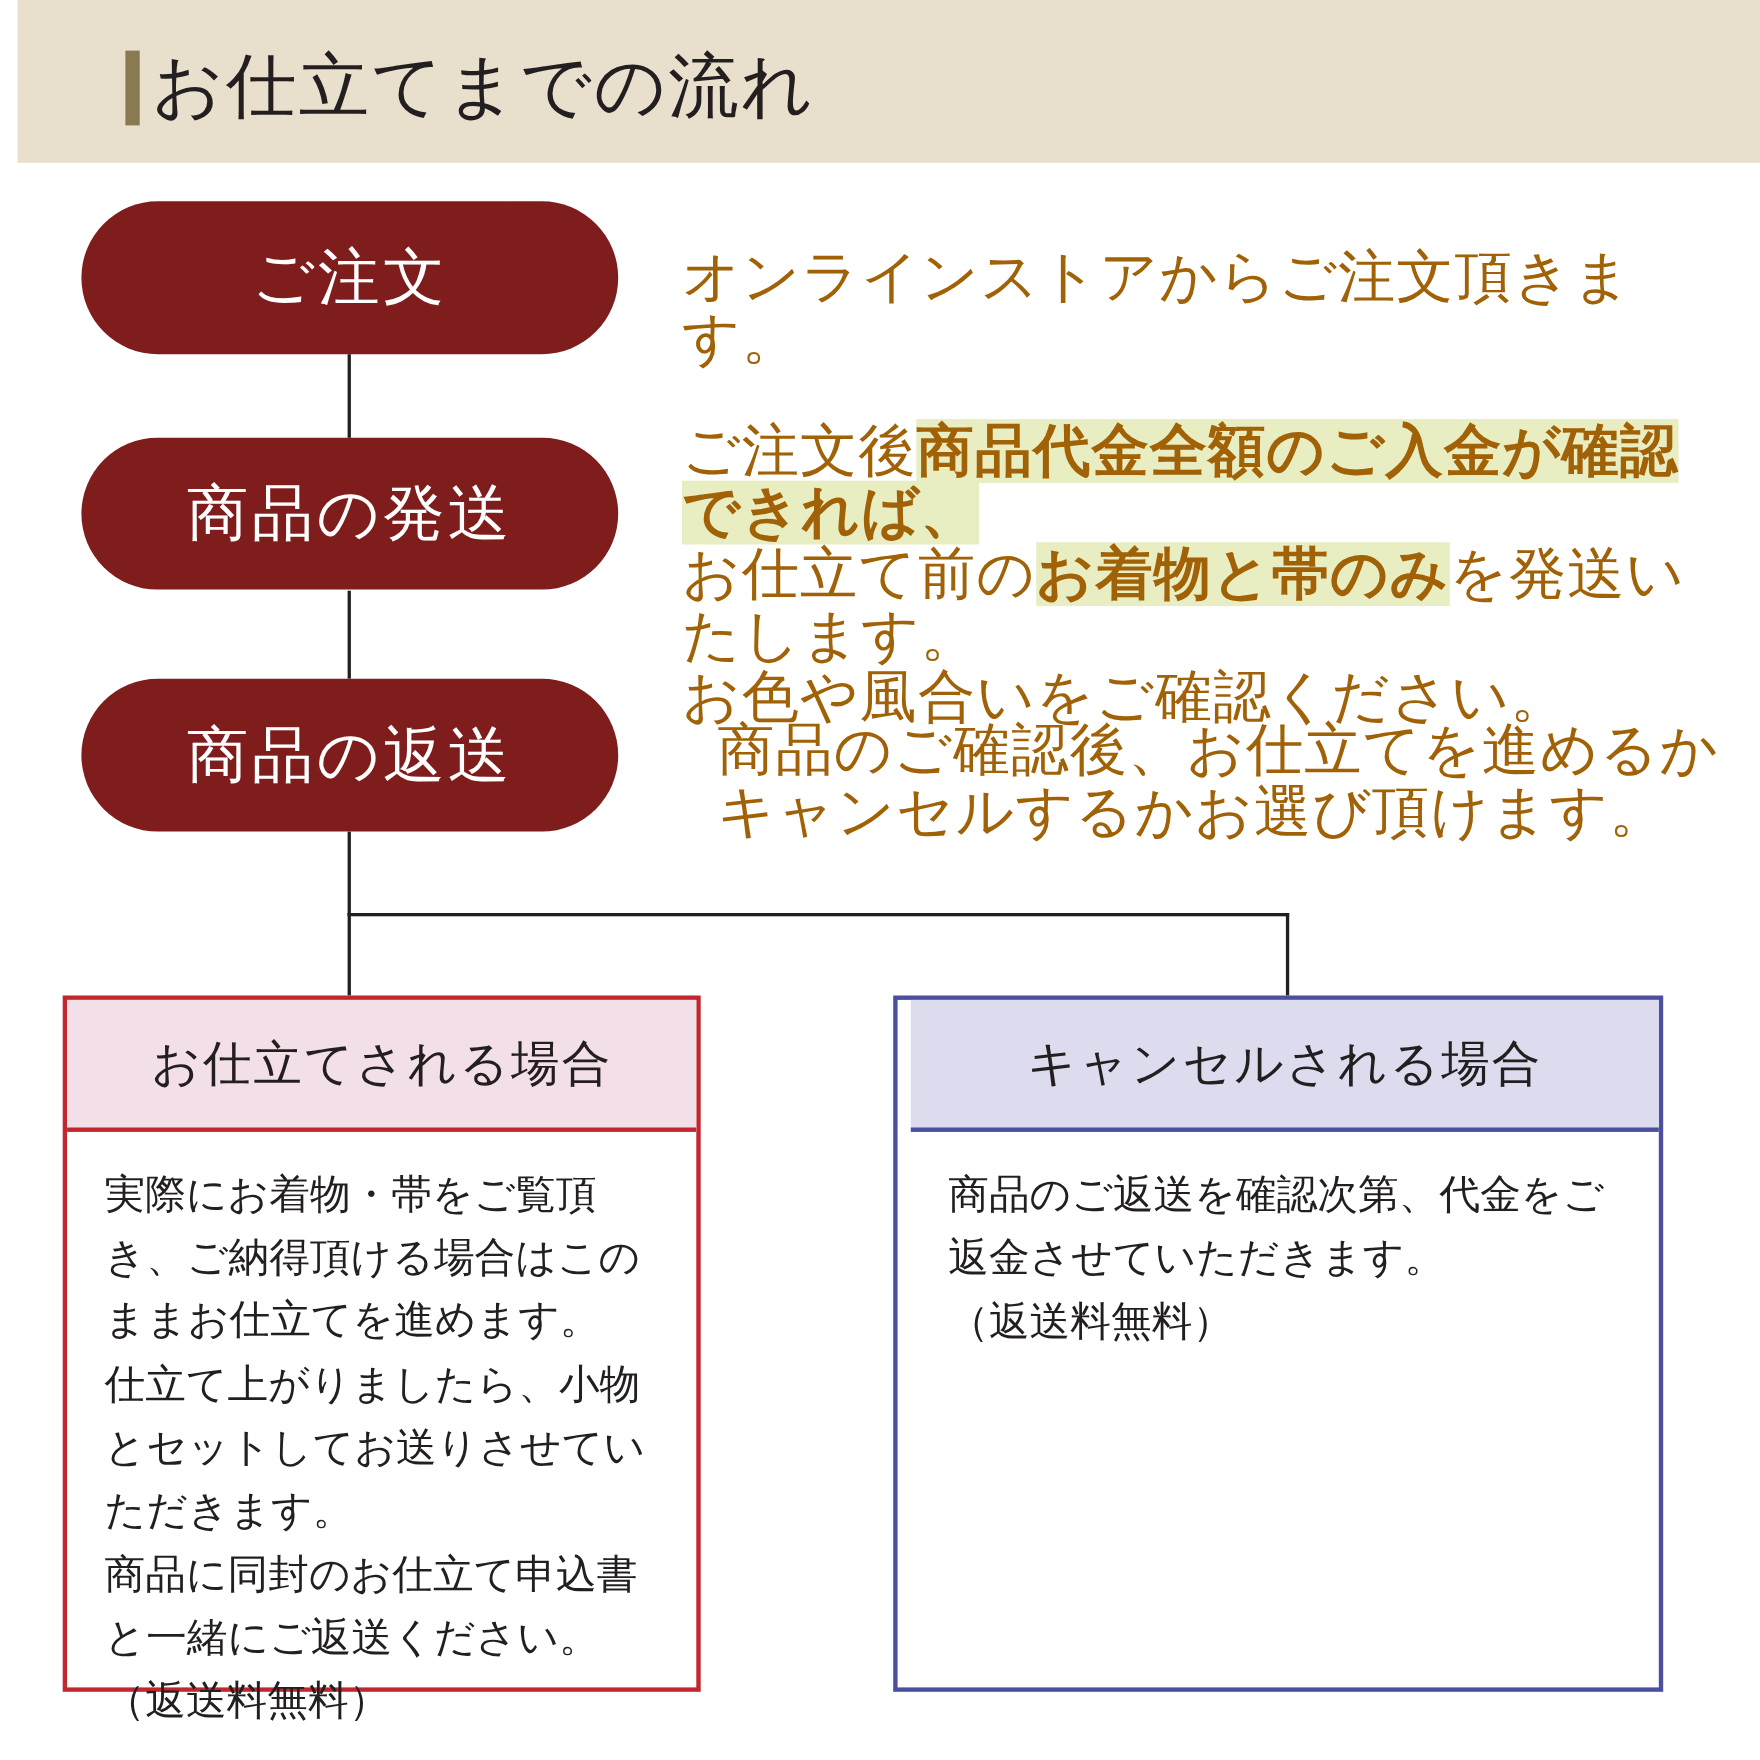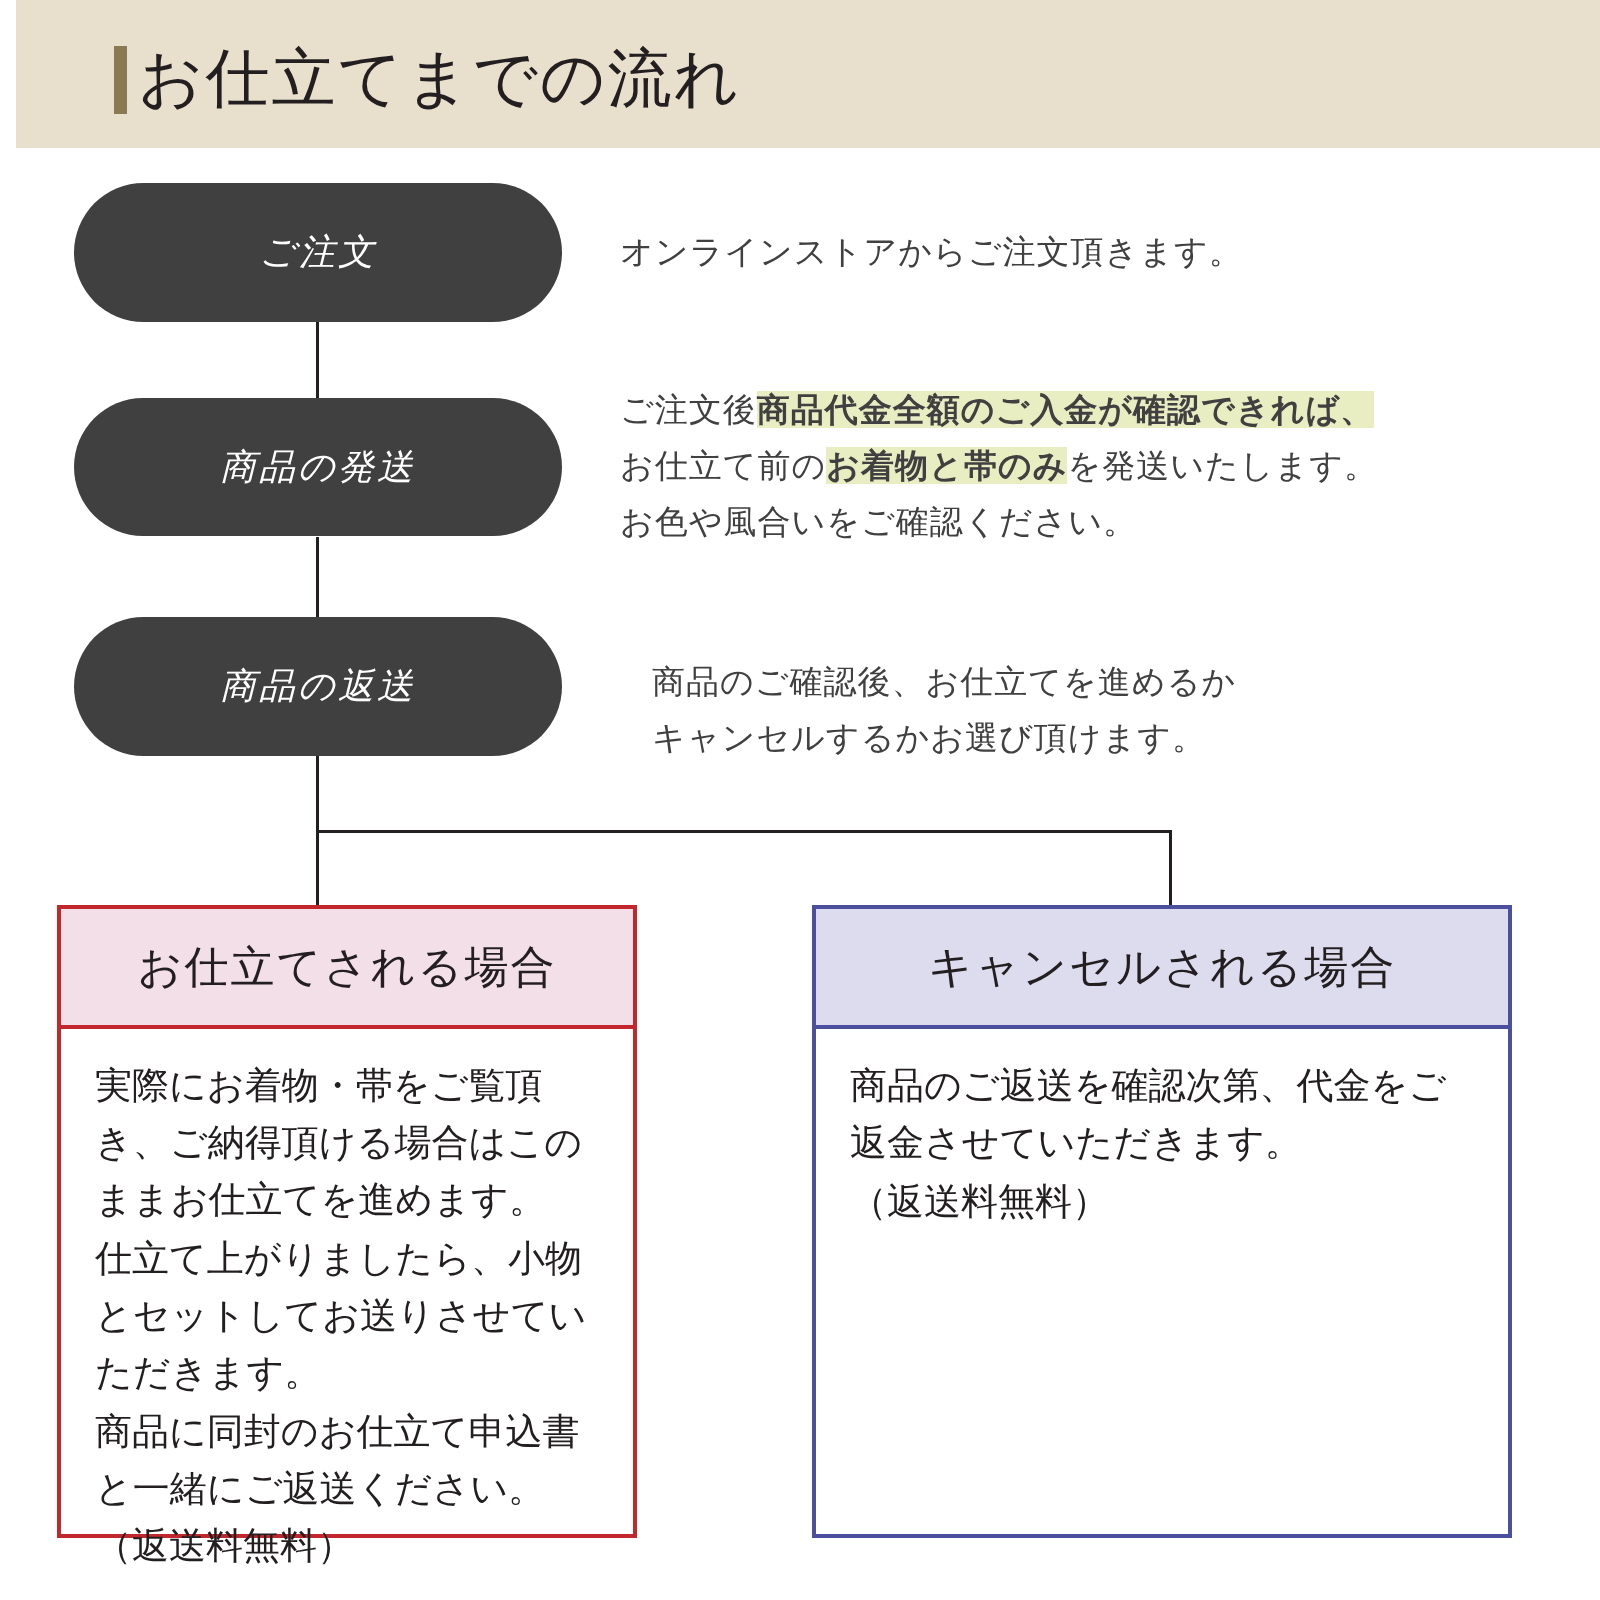--- a/index.html
+++ b/index.html
@@ -40,30 +40,29 @@
     font-size: 64px;
     line-height: 80px;
     letter-spacing: 2px;
     color: #231f20;
     white-space: nowrap;
   }
 
   
   .pill {
     position: absolute;
-    background: #404040;
+    background: #7f1d1d;
     border-radius: 76px;
     color: #ffffff;
     display: flex;
     align-items: center;
     justify-content: center;
-    font-size: 36px;
+    font-size: 56px;
     letter-spacing: 3px;
     white-space: nowrap;
-    font-style: italic;
   }
   .pill-1 { left: 74px;  top: 183px; width: 488px; height: 139px; }
   .pill-2 { left: 74px;  top: 398px; width: 488px; height: 138px; }
   .pill-3 { left: 74px;  top: 617px; width: 488px; height: 139px; }
 
   
   .vline {
     position: absolute;
     width: 3px;
     background: #231f20;
@@ -76,24 +75,24 @@
   .v-1-2 { left: 316px; top: 322px; height: 76px; }
   .v-2-3 { left: 316px; top: 537px; height: 80px; }
   .v-3-split { left: 316px; top: 756px; height: 76px; }
   .h-split { left: 316px; top: 830px; width: 856px; }
   .v-left-down { left: 316px; top: 830px; height: 76px; }
   .v-right-down { left: 1169px; top: 830px; height: 76px; }
 
   
   .desc {
     position: absolute;
-    font-size: 33px;
+    font-size: 52px;
     line-height: 56px;
     letter-spacing: 1px;
-    color: #404040;
+    color: #a16207;
   }
   .desc-1 { left: 620px; top: 224px; width: 930px; }
   .desc-2 { left: 620px; top: 382px; width: 960px; }
   .desc-3 { left: 620px; top: 654px; width: 930px; margin-left: 32px; }
   .hl {
     background: #e9edc2;
     font-weight: bold;
   }
 
   
@@ -108,20 +107,21 @@
     width: 580px;
     height: 633px;
     border: 4px solid #c1272d;
   }
   .outcome-right {
     left: 812px;
     top: 905px;
     width: 700px;
     height: 633px;
     border: 4px solid #4b4f9e;
+    padding-left: 12px;
   }
   .outcome-head {
     box-sizing: border-box;
     width: 100%;
     height: 120px;
     display: flex;
     align-items: center;
     justify-content: center;
     font-size: 44px;
     letter-spacing: 2px;

